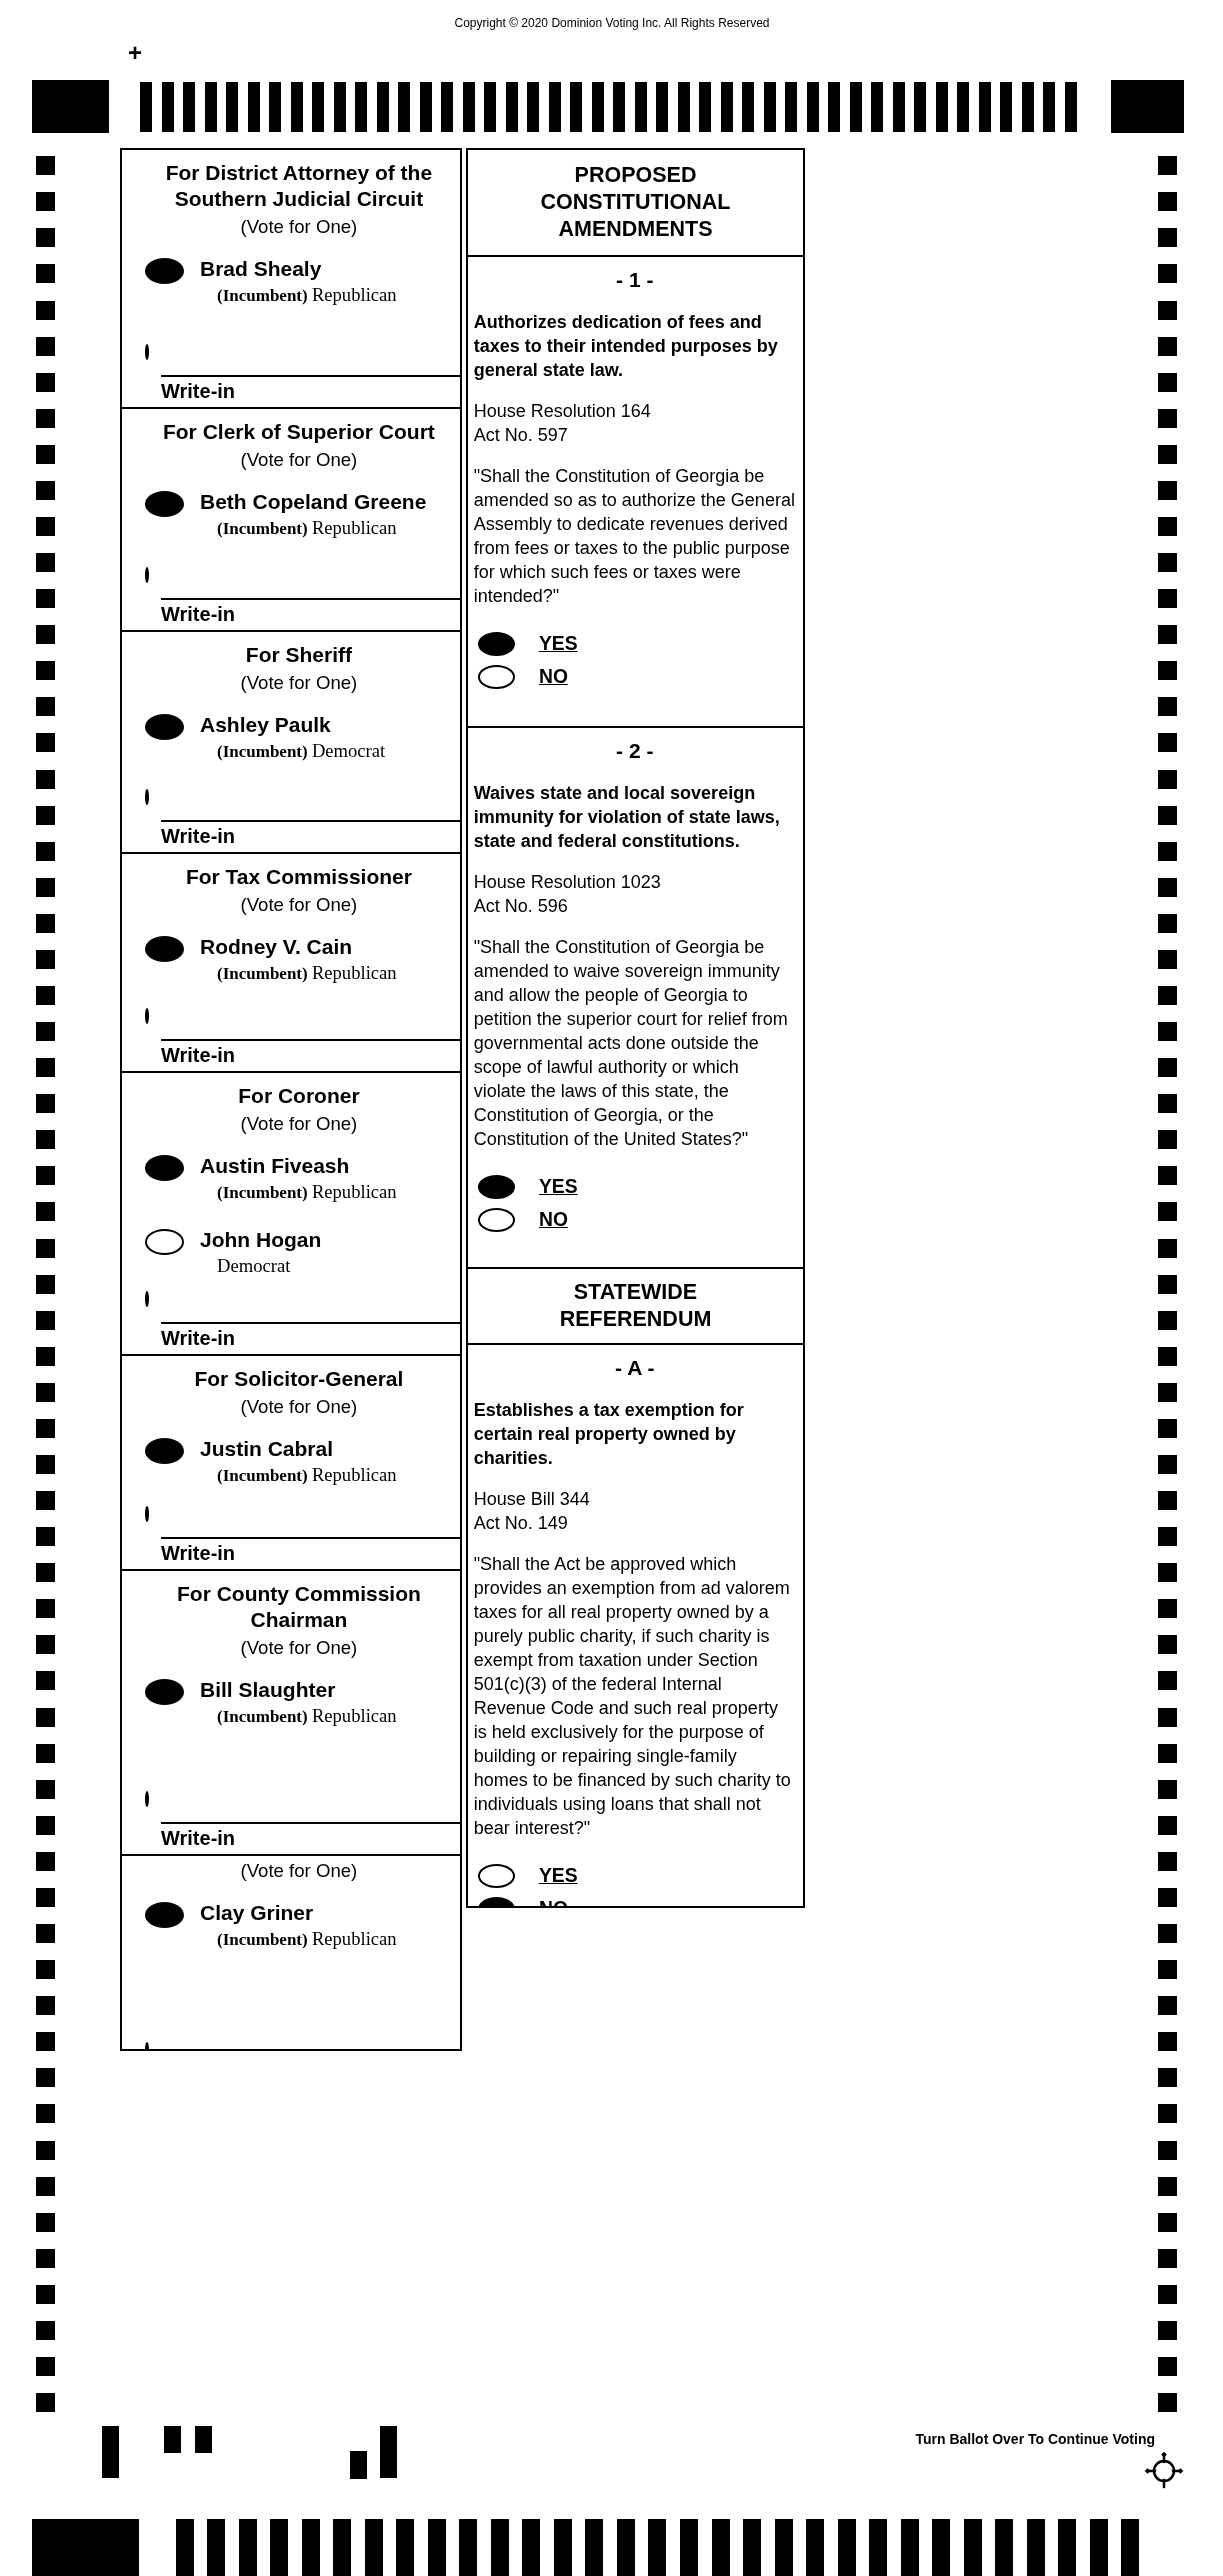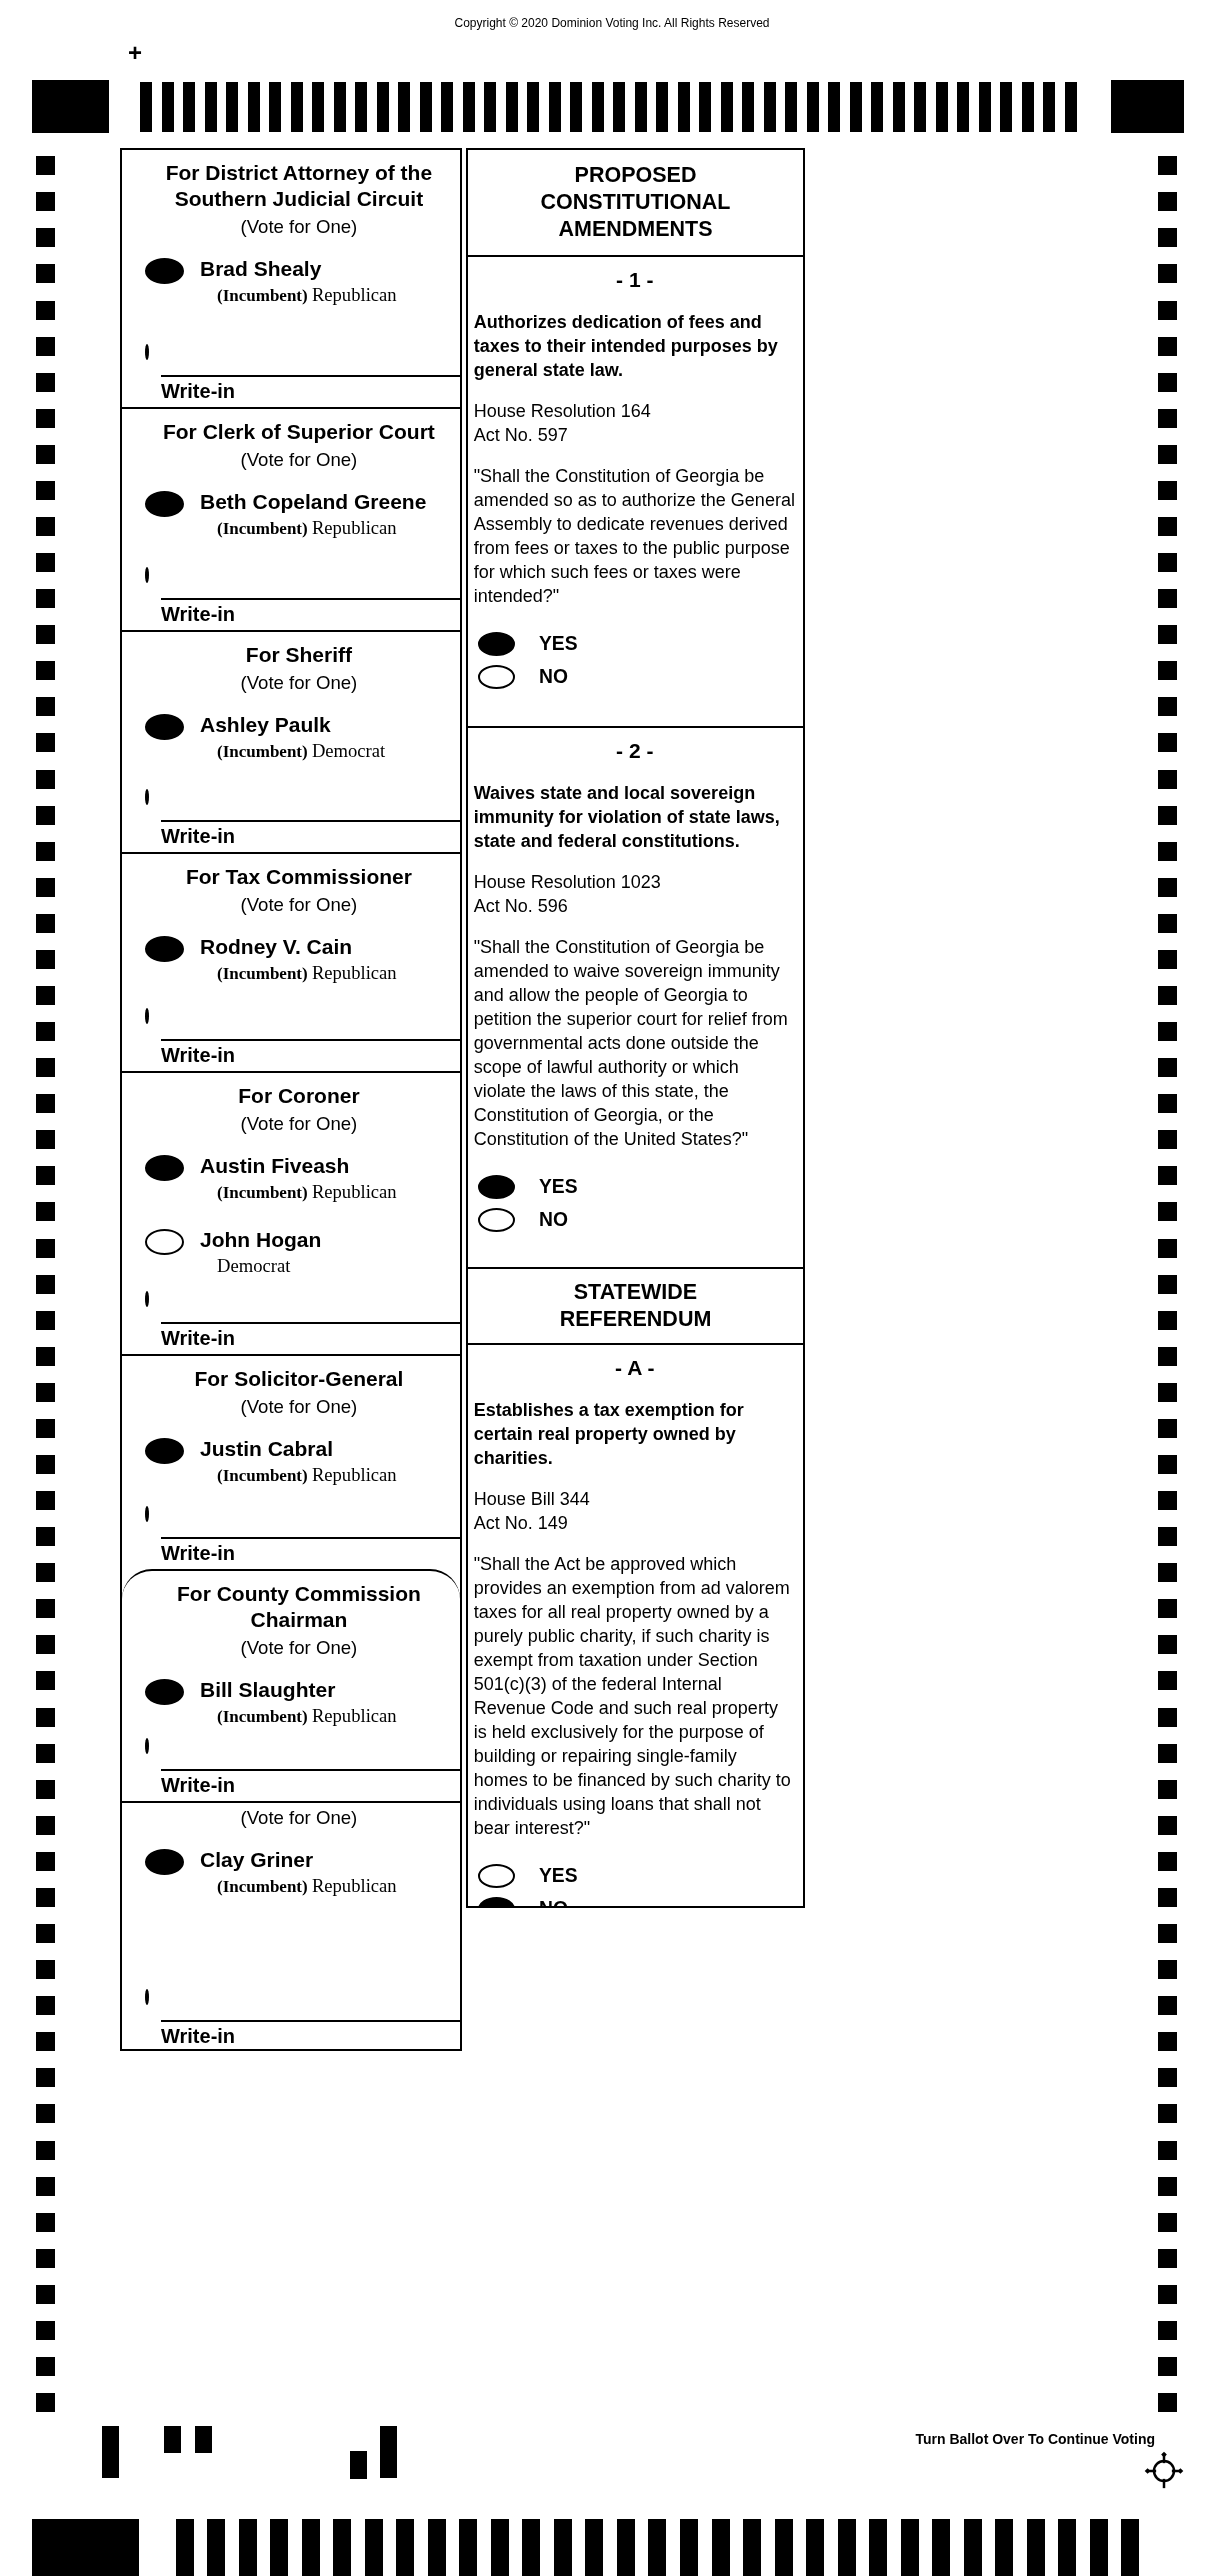--- a/index.html
+++ b/index.html
@@ -37,21 +37,21 @@
   
   .mheader{box-sizing:border-box;border-top:2.1px solid #000;display:flex;flex-direction:column;
            justify-content:center;overflow:hidden;}
   .mheader.first{border-top:none;}
   .mheader div{font-size:21.5px;font-weight:700;text-align:center;line-height:27px;}
   .measure{box-sizing:border-box;border-top:2.1px solid #000;padding:0 7.2px 0 5.7px;overflow:hidden;}
   .m-number{font-size:21px;font-weight:700;text-align:center;line-height:26px;margin-top:10px;}
   .m-summary{font-size:18px;font-weight:700;line-height:24px;margin-top:17px;}
   .m-authority{font-size:18px;line-height:24px;margin-top:17px;}
   .m-question{font-size:18px;line-height:24px;margin-top:17px;}
-  .choice-row{display:flex;align-items:center;gap:24px;margin-left:4.3px;margin-top:24px;}
+  .choice-row{display:flex;align-items:center;gap:24px;margin-left:4.3px;margin-top:24px;text-decoration:underline;}
   .choice-row.second{margin-top:8.6px;}
   .choice-row .oval{width:37px;height:24px;margin-top:0;}
   .choice-label{font-size:19.3px;font-weight:700;}
   
   #crosshair{left:1144px;top:2451px;width:40px;height:40px;}
 </style>
 </head>
 <body>
 
 <div id="page">
@@ -364,21 +364,21 @@
         <div class="race-instruction">(Vote for One)</div>
         <div class="cand-row">
           <span class="oval sel"></span>
           <div>
             <div class="cand-name">Justin Cabral</div>
             <div class="cand-sub"><span class="inc">(Incumbent) </span><span>Republican</span></div>
           </div>
         </div>
         <div class="wi-wrap"><span class="oval"></span><div class="wi-line"></div><div class="wi-label">Write-in</div></div>
       </section>
-      <section class="race" style="height: 232px; border-radius: 30px;">
+      <section class="race" style="height: 285px;">
         <div class="race-title-wrap">
           <div class="race-title-line">For County Commission</div>
           <div class="race-title-line">Chairman</div>
         </div>
         <div class="race-instruction">(Vote for One)</div>
         <div class="cand-row">
           <span class="oval sel"></span>
           <div>
             <div class="cand-name">Bill Slaughter</div>
             <div class="cand-sub"><span class="inc">(Incumbent) </span><span>Republican</span></div>

